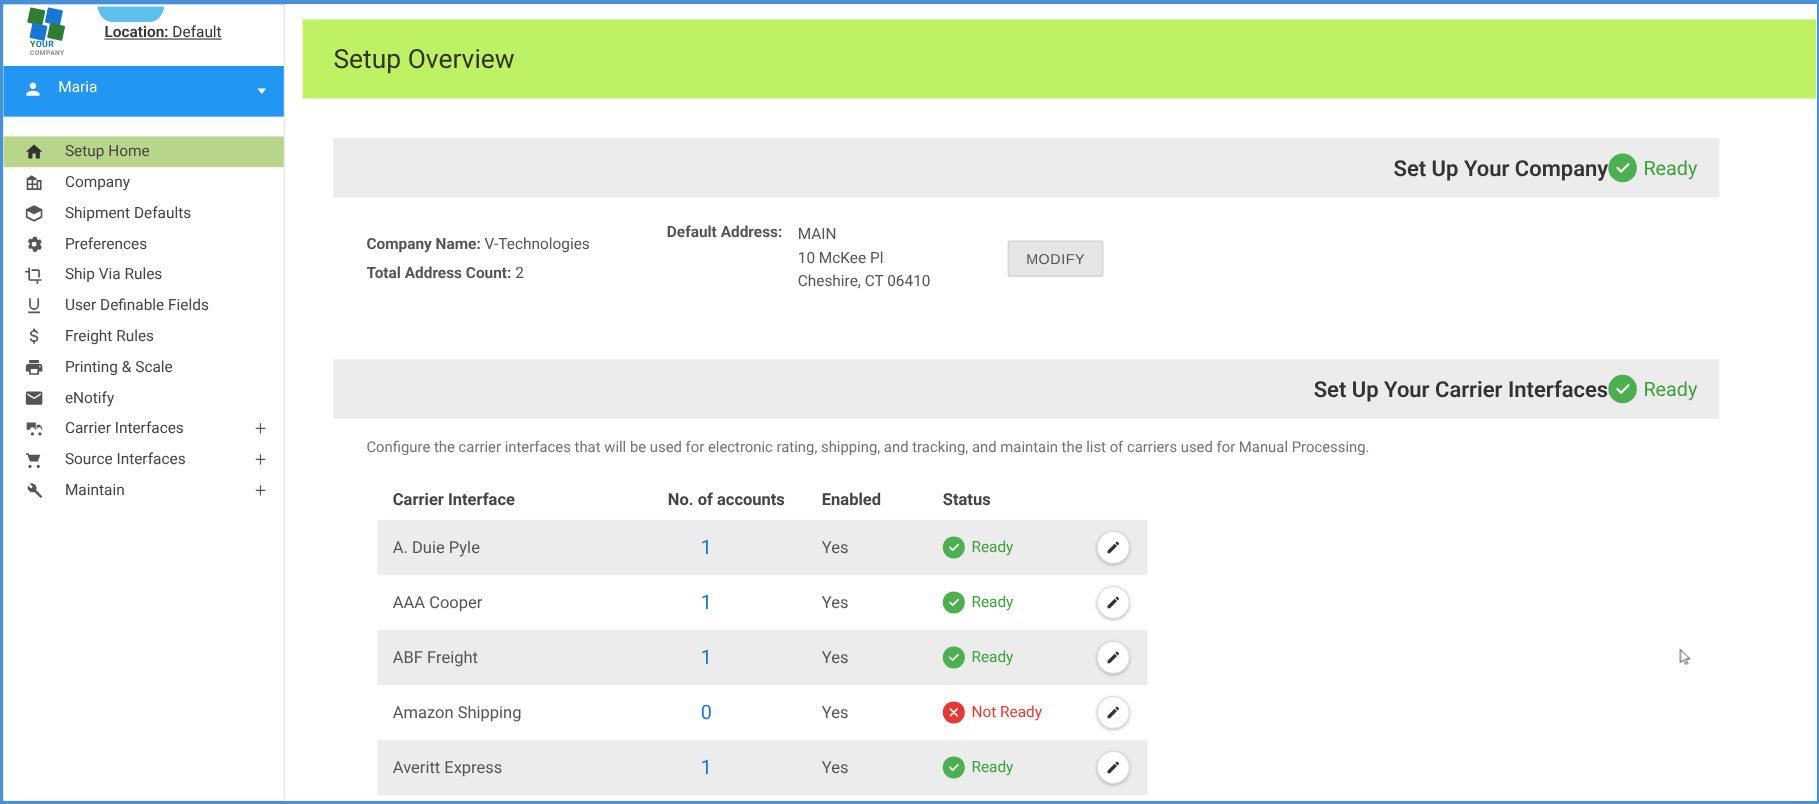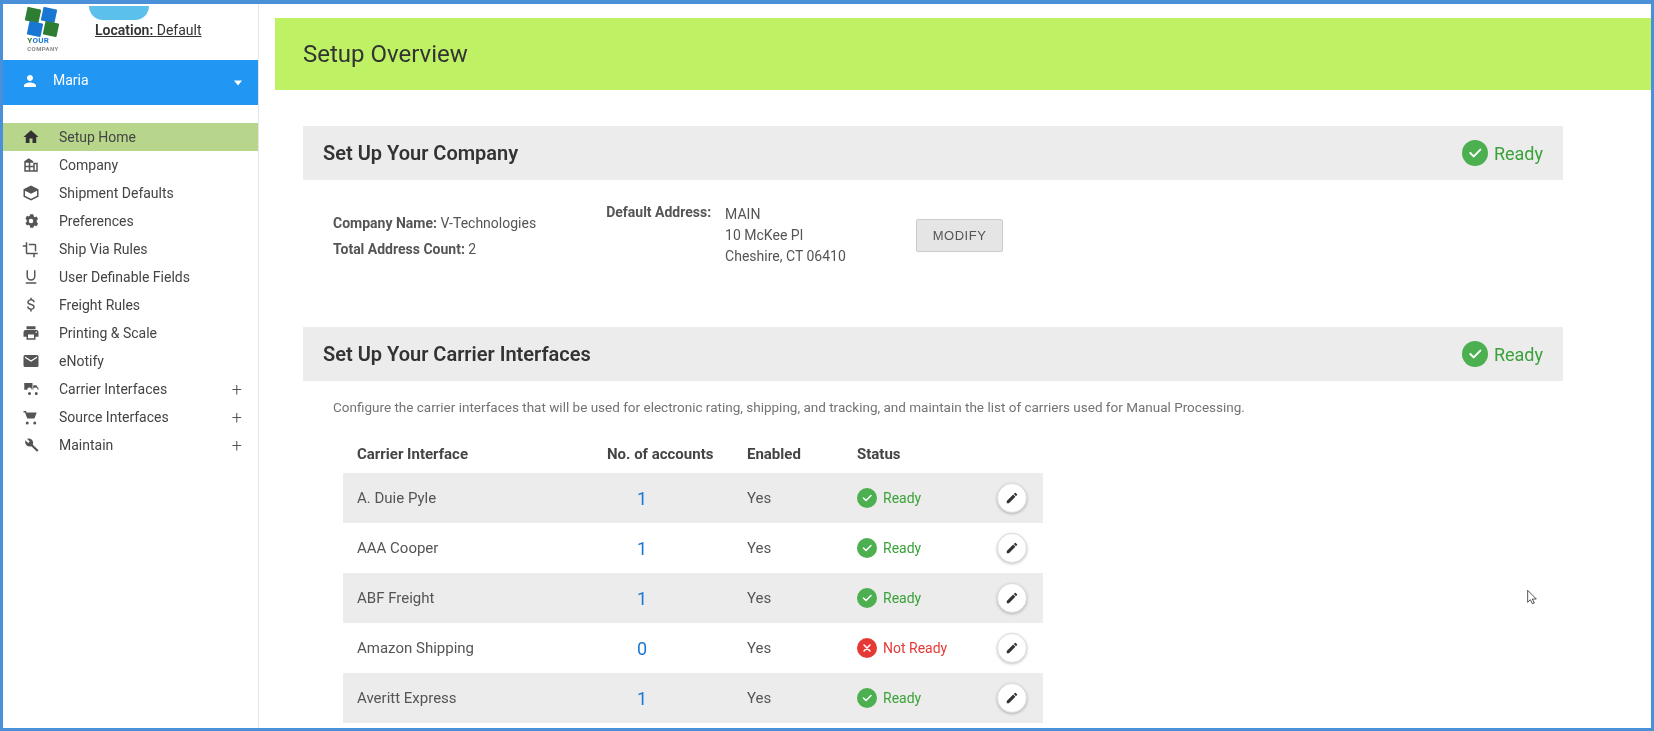--- a/index.html
+++ b/index.html
@@ -96,21 +96,21 @@
   }
   .section {
     margin: 36px 0 0 44px;
     width: 1260px;
   }
   .section-header {
     background: #ececec;
     padding: 14px 20px;
     display: flex;
     align-items: center;
-    justify-content: space-between;
+    justify-content: flex-end;
   }
   .section-title { font-size: 20px; font-weight: 600; color: #333; }
   .ready-badge { display: flex; align-items: center; gap: 6px; color: #3aa23a; font-size: 18px; }
   .check-circle {
     width: 26px; height: 26px; border-radius: 50%; background: #4caf50; display: flex; align-items: center; justify-content: center;
   }
   .check-circle svg { width: 16px; height: 16px; }
   .company-body {
     display: flex;
     padding: 24px 30px;

